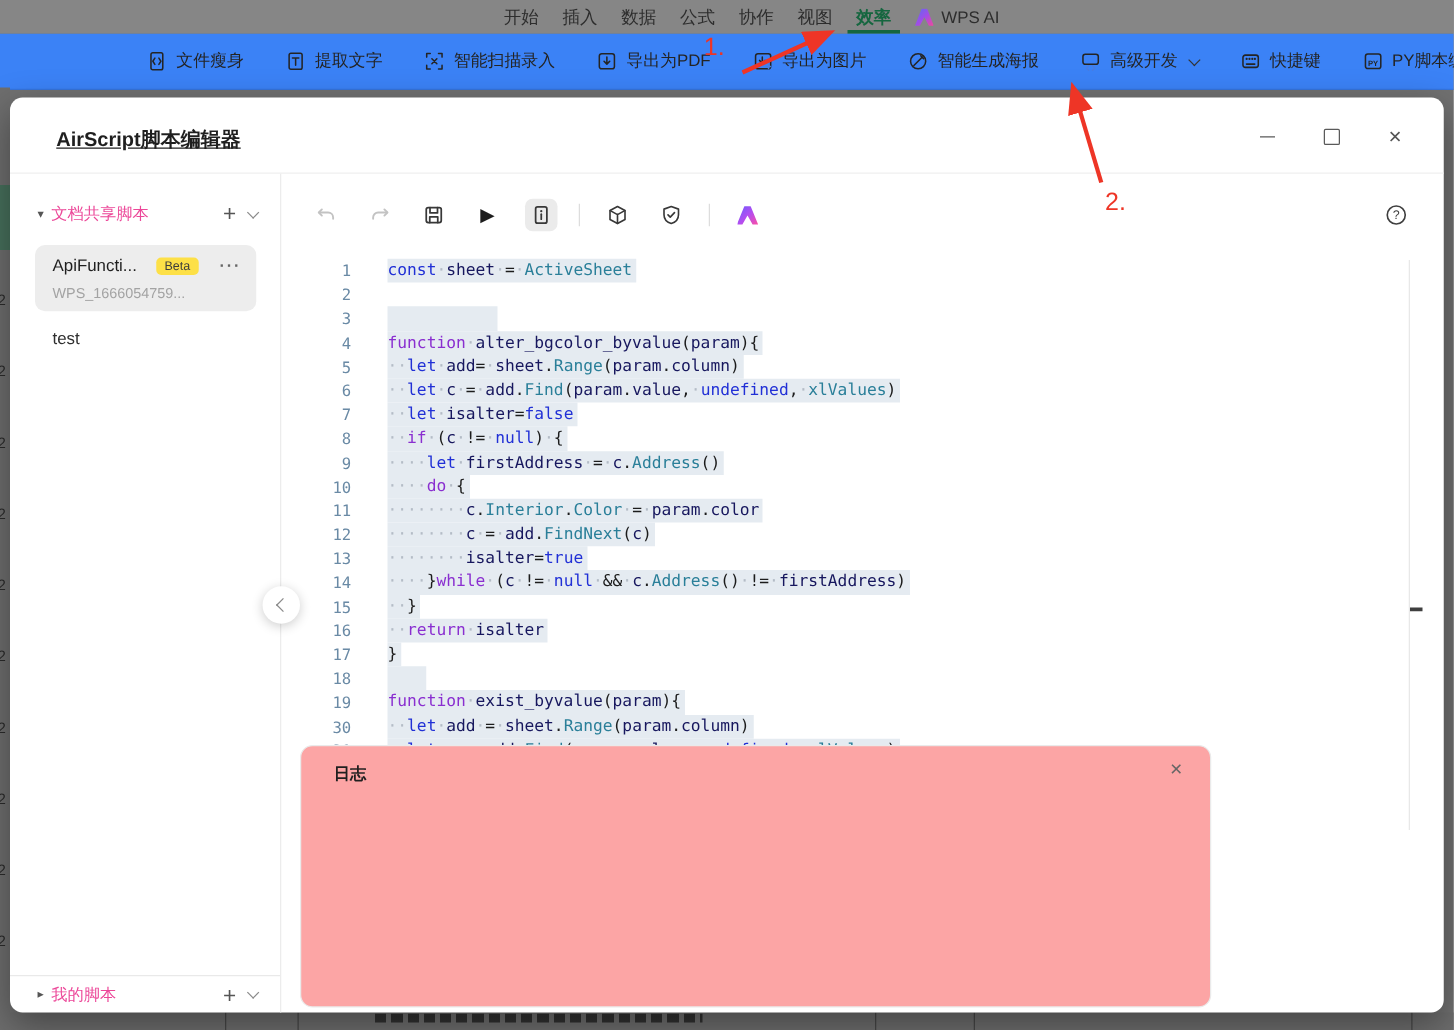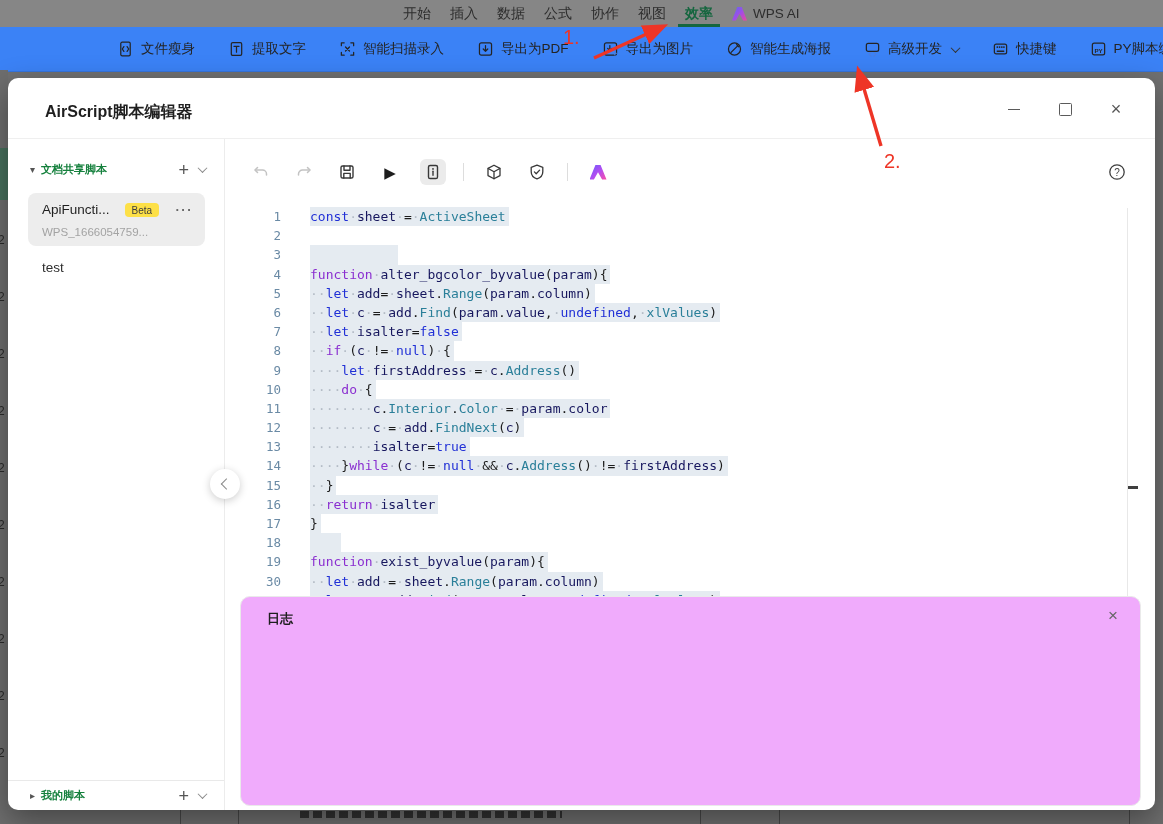--- a/index.html
+++ b/index.html
@@ -37,34 +37,34 @@
   .bottom-strip .grid{position:absolute;top:0;bottom:0;width:1px;background:rgba(25,25,25,.45);}
   .bottom-strip .clip-text{position:absolute;left:300px;top:1px;width:262px;height:7px;opacity:.85;
       background:repeating-linear-gradient(90deg,#262626 0 9px,transparent 9px 13px);}
 
   
   .annot{position:absolute;left:0;top:0;z-index:60;pointer-events:none;}
 
   
   .dialog{position:absolute;left:8px;top:78px;width:1147px;height:732px;background:#fff;
           border-radius:10px;box-shadow:0 10px 30px rgba(0,0,0,.38);z-index:10;}
-  .dlg-title{position:absolute;left:37px;top:24px;font-size:16px;font-weight:bold;color:#1f1f1f;}
+  .dlg-title{position:absolute;left:37px;top:24px;font-size:16px;font-weight:bold;color:#1f1f1f;text-decoration:underline;}
   .win-controls{position:absolute;right:30px;top:22px;display:flex;align-items:center;gap:33px;}
   .win-btn{width:18px;height:18px;display:flex;align-items:center;justify-content:center;
            color:#5a5a5a;cursor:default;}
   .min-glyph{width:12px;height:0;border-top:1.6px solid #5a5a5a;}
   .max-glyph{width:11px;height:11px;border:1.5px solid #5a5a5a;border-radius:1.5px;}
   .close-glyph{font-size:18px;line-height:18px;color:#555;}
   .dlg-divider{position:absolute;top:60px;left:0;right:0;height:1px;background:#efefef;}
 
   
   .sidebar{position:absolute;left:0;top:61px;bottom:0;width:217px;border-right:1px solid #ececec;box-sizing:border-box;}
   .side-head{display:flex;align-items:center;padding:23px 18px 0 22px;}
   .tri{font-size:10px;color:#555;margin-right:6px;}
-  .side-title{font-size:11px;font-weight:bold;color:#15803d;flex:1;}
+  .side-title{font-size:13px;font-weight:normal;color:#ec4899;flex:1;}
   .plus{font-size:18px;color:#555;font-weight:300;margin-right:10px;line-height:14px;}
   .script-card{margin:16px 20px 0 20px;width:177px;box-sizing:border-box;background:#ededed;
                border-radius:8px;padding:9px 12px 8px 14px;}
   .card-row{display:flex;align-items:flex-end;}
   .card-name{font-size:13.5px;color:#1f1f1f;}
   .badge{background:#fde047;border-radius:4px;font-size:10px;color:#3d3d3d;padding:1.5px 7px;margin-left:15px;}
   .more{margin-left:auto;color:#666;font-size:13px;letter-spacing:1.5px;font-weight:bold;}
   .card-sub{font-size:11.5px;color:#a3a3a3;margin-top:9px;}
   .script-item{margin:14px 20px 0 34px;font-size:13.5px;color:#2f2f2f;}
   .my-row{position:absolute;left:0;right:0;bottom:0;height:30px;border-top:1px solid #e9e9e9;
@@ -91,21 +91,21 @@
   .code-line{display:flex;height:19.2px;line-height:19.2px;align-items:stretch;}
   .gutter{flex:none;width:35px;text-align:right;color:#6a8aa5;font-size:12.5px;}
   .lc{margin-left:29px;white-space:nowrap;}
   .sel{background:#e5ebf1;display:inline-block;height:19.2px;padding-right:3px;}
   .kw1{color:#2130d6}.kw2{color:#8a2fd0}.api{color:#2a7f99}.id{color:#17175e}
   .pn{color:#1c1c1c}.ws{color:#b4bcc6}
   .overview-line{position:absolute;left:1119px;top:130px;height:456px;width:1px;background:#e8e8e8;}
   .overview-dash{position:absolute;left:1120px;top:408px;width:10px;height:3px;background:#3f3f3f;}
 
   
-  .log-panel{position:absolute;left:232px;top:518px;width:901px;height:210px;background:#f0abfc;
+  .log-panel{position:absolute;left:232px;top:518px;width:729px;height:210px;background:#fca5a5;
              border:1px solid #eaeaea;border-radius:10px;box-sizing:border-box;}
   .log-title{position:absolute;left:26px;top:13px;font-size:13px;font-weight:bold;color:#1f1f1f;}
   .log-close{position:absolute;right:22px;top:9px;font-size:17px;color:#666;}
 </style>
 </head>
 <body>
 
 <div class="menu-bar">
   <div class="tabs" id="tabs">
       <span class="tab">开始</span>

